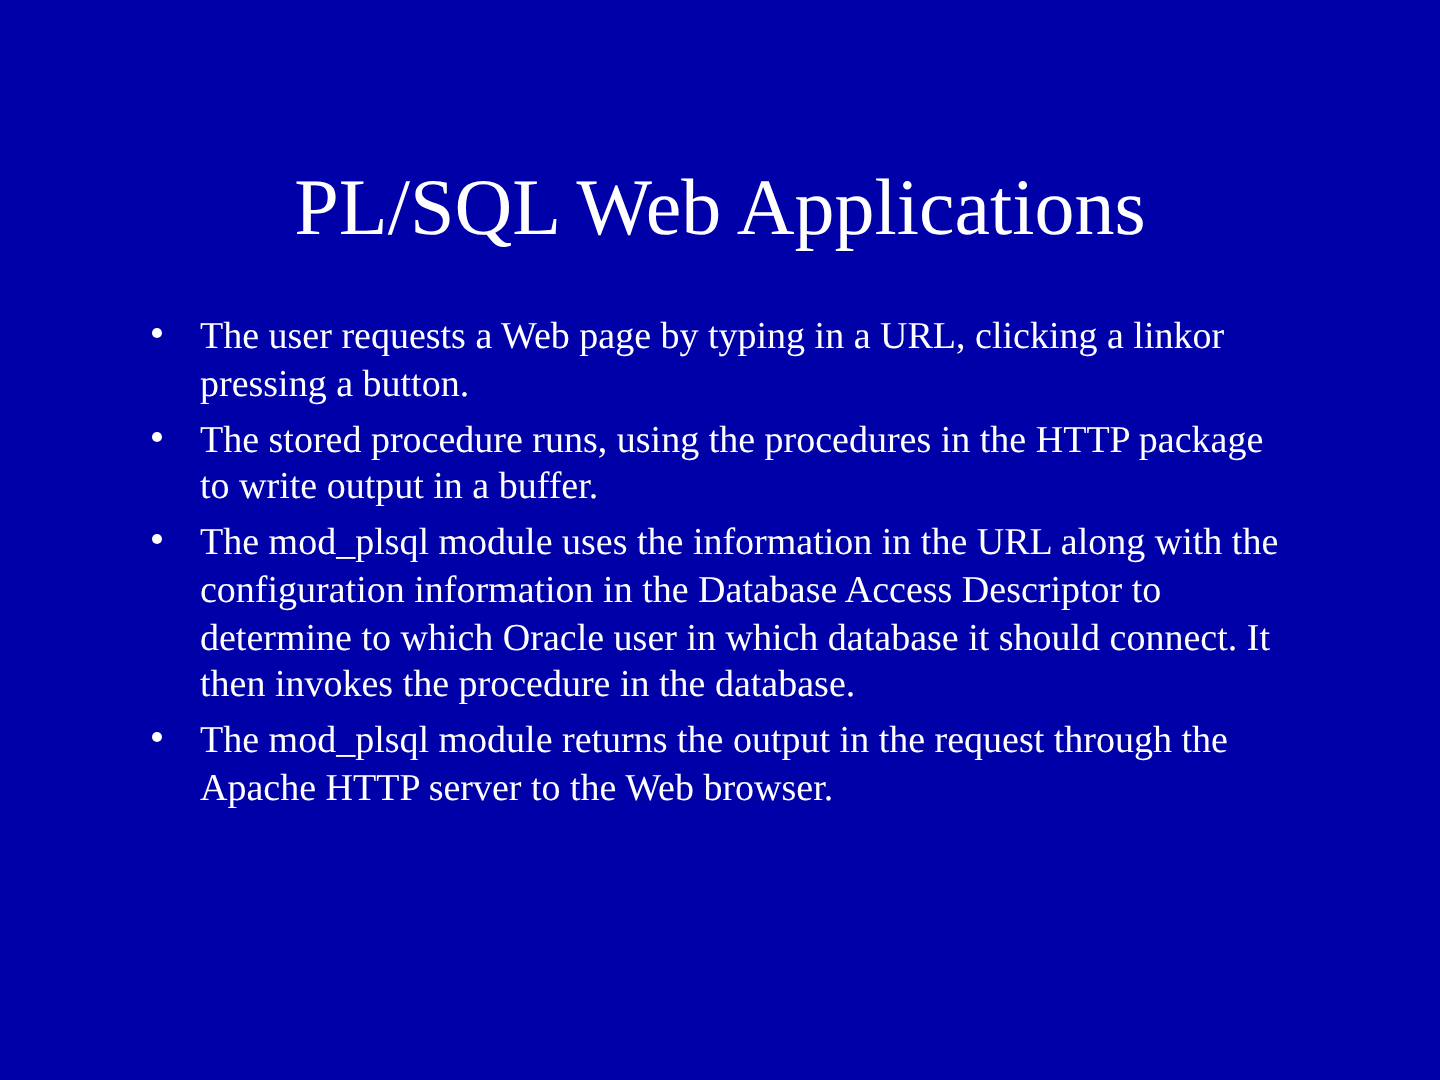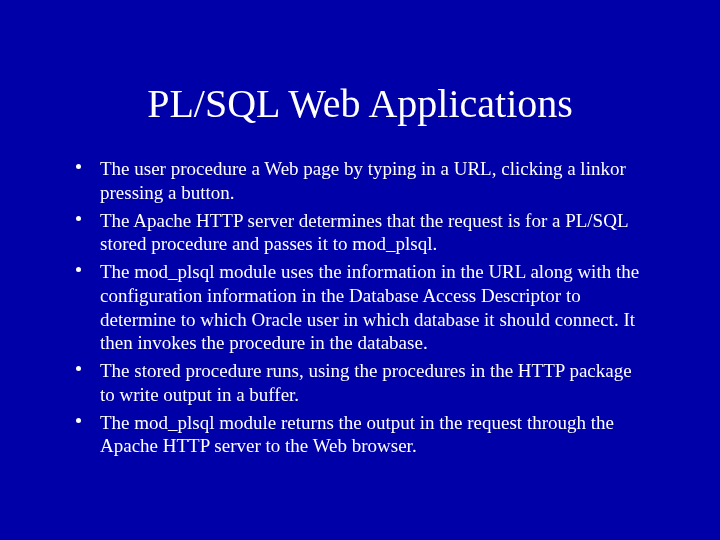--- a/index.html
+++ b/index.html
@@ -49,19 +49,18 @@
     border-radius: 50%;
     background: #ffffff;
   }
 </style>
 </head>
 <body>
 
 <div class="slide">
   <h1 class="title">PL/SQL Web Applications</h1>
   <ul class="bullets">
-    <li><span class="dot"></span><span>The user procedure a Web page by typing in a URL, clicking a linkor pressing a button.</span></li>
-    <li><span class="dot"></span><span>The Apache HTTP server determines that the request is for a PL/SQL stored procedure and passes it to mod_plsql.</span></li>
+    <li><span class="dot"></span><span>The user requests a Web page by typing in a URL, clicking a linkor pressing a button.</span></li>
+    <li><span class="dot"></span><span>The stored procedure runs, using the procedures in the HTTP package to write output in a buffer.</span></li>
     <li><span class="dot"></span><span>The mod_plsql module uses the information in the URL along with the configuration information in the Database Access Descriptor to determine to which Oracle user in which database it should connect. It then invokes the procedure in the database.</span></li>
-    <li><span class="dot"></span><span>The stored procedure runs, using the procedures in the HTTP package to write output in a buffer.</span></li>
     <li><span class="dot"></span><span>The mod_plsql module returns the output in the request through the Apache HTTP server to the Web browser.</span></li>
   </ul>
 </div>
 
 </body></html>

